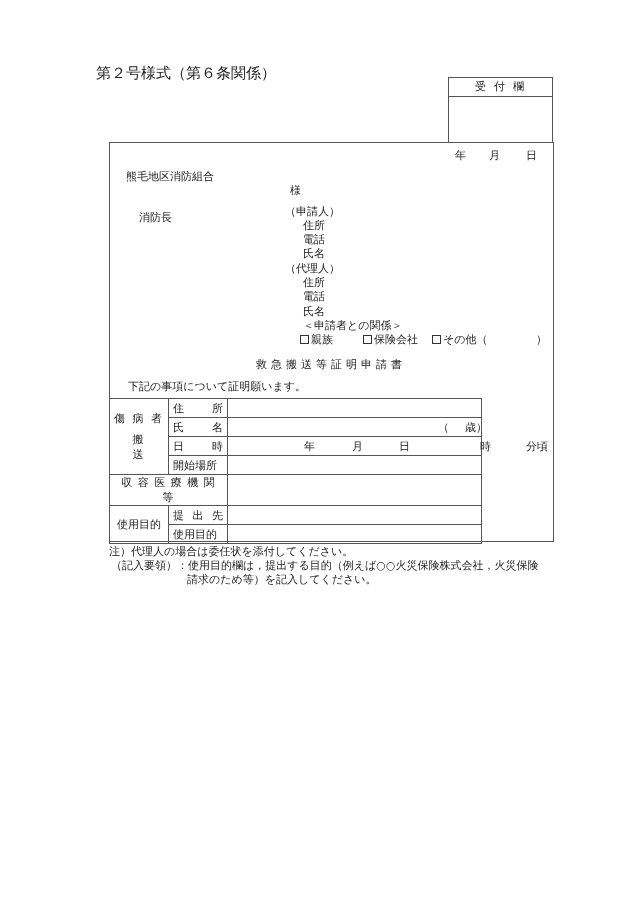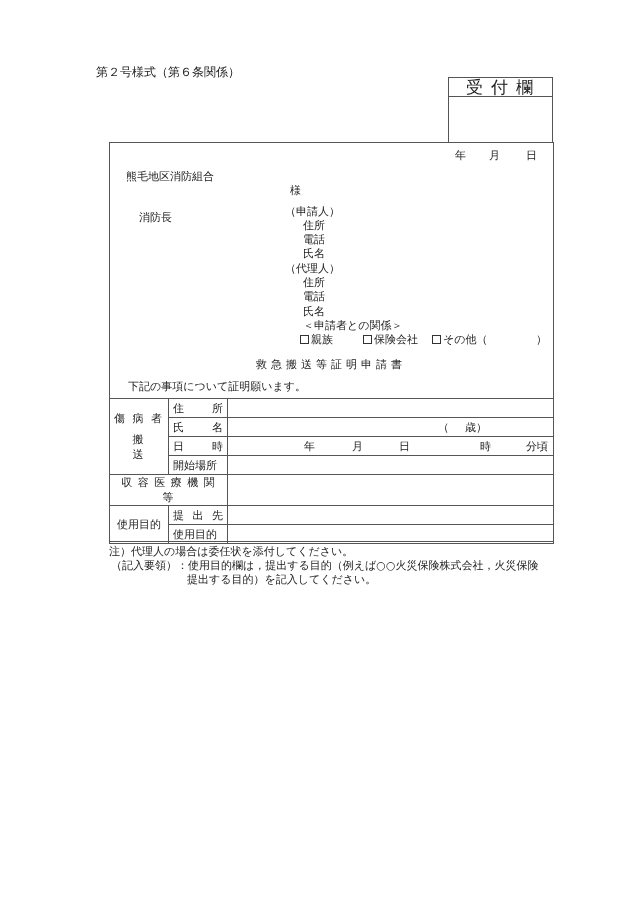--- a/index.html
+++ b/index.html
@@ -1,26 +1,26 @@
 <!DOCTYPE html>
 <html><head>
 <meta charset="utf-8">
 <style>
   html, body { margin: 0; padding: 0; background: #ffffff; }
   body { width: 630px; height: 903px; position: relative; overflow: hidden;
          font-family: "DejaVu Serif", "Liberation Serif", serif; color: #222; font-size: 11px; }
   .abs { position: absolute; white-space: nowrap; line-height: 1; }
-  .form-number { left: 96px; top: 66px; font-size: 12px; }
+  .form-number { left: 96px; top: 66px; font-size: 15px; }
   .reception { position: absolute; left: 448px; top: 77px; width: 105px; height: 65px;
                border: 1px solid #555; border-bottom: none; box-sizing: border-box; }
   .reception-head { height: 18px; border-bottom: 1px solid #555; text-align: center;
-                    line-height: 18px; font-size: 17px; letter-spacing: 8px; padding-left: 6px; }
+                    line-height: 18px; font-size: 11px; letter-spacing: 8px; padding-left: 6px; }
   .main-box { position: absolute; left: 109px; top: 142px; width: 445px; height: 400px;
               border: 1px solid #555; box-sizing: border-box; }
-  table.detail { position: absolute; left: 109px; top: 398px; width: 445px; border-collapse: collapse; }
+  table.detail { position: absolute; left: 109px; top: 398px; width: 373px; border-collapse: collapse; }
   table.detail td { border: 1px solid #555; height: 19px; padding: 0 4px; font-size: 11px; box-sizing: border-box; }
   td.grp { width: 59px; text-align: center; }
   td.lbl { width: 59px; }
   td.lbl .spread { display: flex; justify-content: space-between; }
   td.val { position: relative; }
   .check { display: inline-block; width: 9px; height: 9px; border: 1px solid #333; margin-right: 2px; vertical-align: -1px; box-sizing: border-box; }
 </style>
 </head>
 <body>
 
@@ -130,13 +130,13 @@
   </tr>
   <tr>
     <td class="lbl">使用目的</td>
     <td class="val"></td>
   </tr>
 </tbody>
   </table>
 
 <div class="abs" style="left:109px;top:546px;">注）代理人の場合は委任状を添付してください。</div>
 <div class="abs" style="left:111px;top:560px;">（記入要領）：使用目的欄は，提出する目的（例えば○○火災保険株式会社，火災保険</div>
-<div class="abs" style="left:187px;top:574px;">提出する目的）を記入してください。</div>
+<div class="abs" style="left:187px;top:574px;">請求のため等）を記入してください。</div>
 
 </body></html>

